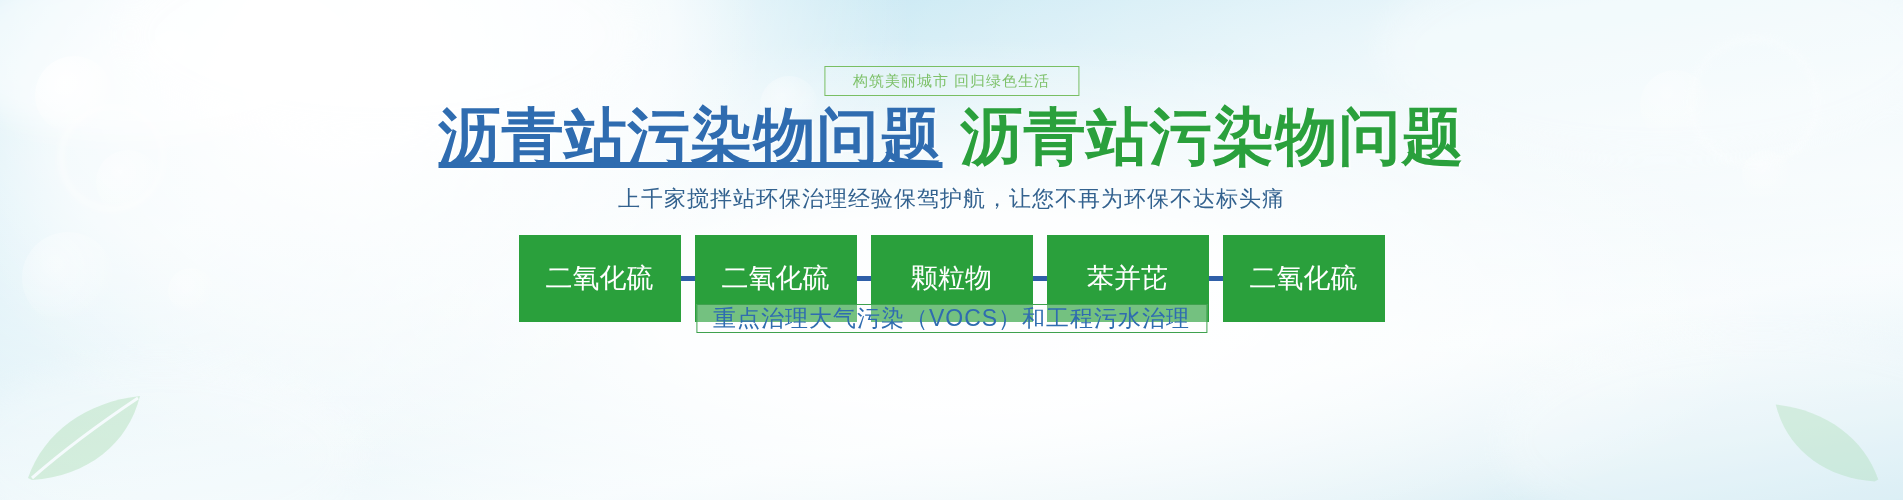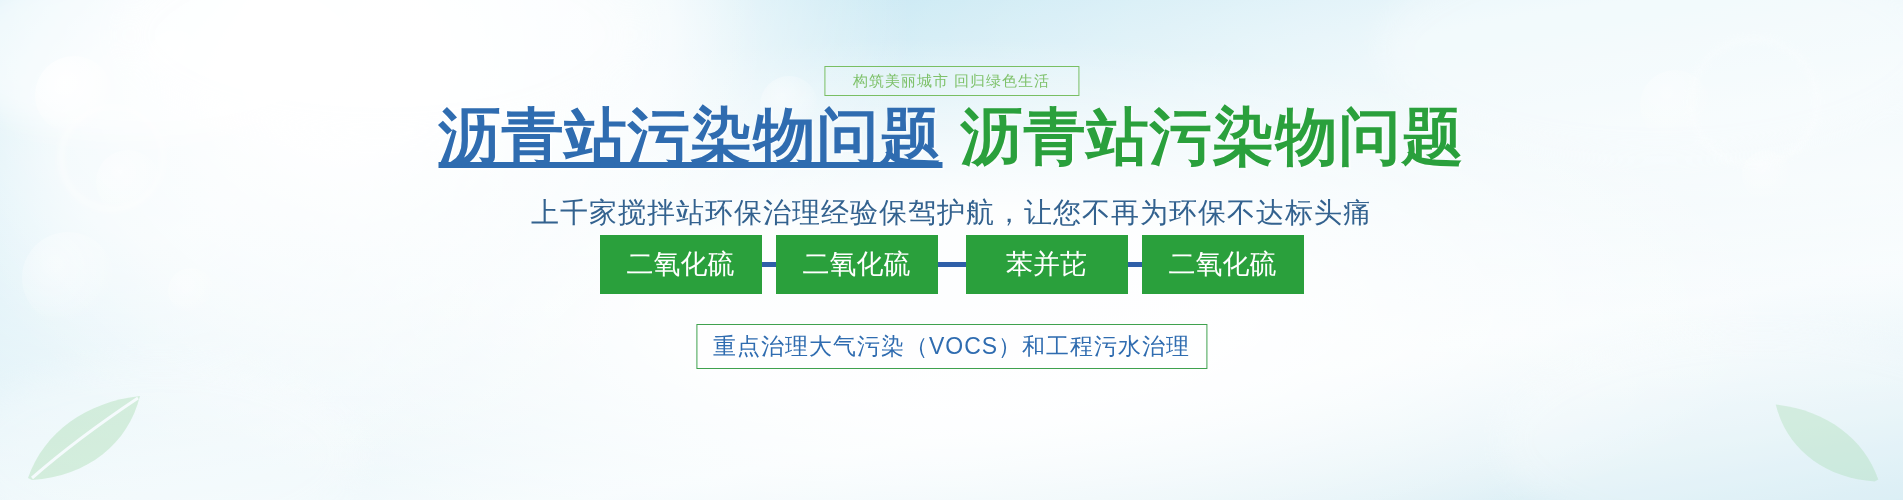--- a/index.html
+++ b/index.html
@@ -35,39 +35,39 @@
 
   .headline{
     position:absolute;left:50%;top:105px;transform:translateX(-50%);
     white-space:nowrap;font-weight:bold;font-size:62px;line-height:64px;
     letter-spacing:1px;font-family:"DejaVu Sans","Liberation Sans",sans-serif;
   }
   .headline .blue{color:#2f6cb0;text-shadow:2px 2px 0 rgba(255,255,255,.55);text-decoration:underline;}
   .headline .green{color:#2aa03c;margin-left:18px;text-shadow:2px 2px 0 rgba(255,255,255,.55);}
 
   .subtitle{
-    position:absolute;left:50%;top:196px;transform:translateX(-50%);
-    white-space:nowrap;color:#33628f;font-size:28px;line-height:34px;letter-spacing:1px;
+    position:absolute;left:50%;top:182px;transform:translateX(-50%);
+    white-space:nowrap;color:#33628f;font-size:22px;line-height:34px;letter-spacing:1px;
   }
 
   .pills{
     position:absolute;left:50%;top:235px;transform:translateX(-50%);
     display:flex;align-items:center;
   }
   .pill{
     background:#2aa03c;color:#ffffff;font-size:27px;line-height:1;
-    padding:16px 26px;white-space:nowrap;min-width:110px;text-align:center;font-family:Liberation Serif, serif;
+    padding:30px 26px;white-space:nowrap;min-width:110px;text-align:center;font-family:Liberation Serif, serif;
   }
   .pill-sep{width:14px;height:50px;display:flex;align-items:center;justify-content:center;}
   .pill-sep i{display:block;width:14px;height:5px;background:#2f5fa8;}
 
   .footer-box{
-    position:absolute;left:50%;top:324px;transform:translateX(-50%);
+    position:absolute;left:50%;top:304px;transform:translateX(-50%);
     border:1px solid #3fa14e;color:#2f6cb0;background:rgba(255,255,255,.35);
-    font-size:23px;line-height:1;padding:10px 16px;white-space:nowrap;letter-spacing:1px;
+    font-size:23px;line-height:1;padding:2px 16px;white-space:nowrap;letter-spacing:1px;
   }
 </style>
 </head>
 <body>
 
 <div class="banner">
 
   <div class="cloud" style="left:-60px;top:-40px;width:420px;height:180px;"></div>
   <div class="cloud" style="left:120px;top:-70px;width:520px;height:210px;opacity:.7;"></div>
   <div class="cloud" style="left:1380px;top:-60px;width:560px;height:220px;opacity:.5;"></div>
@@ -106,20 +106,21 @@
 
     <div class="pills">
       <div class="pill">二氧化硫</div>
       <div class="pill-sep">
           <i></i>
         </div>
       <div class="pill">二氧化硫</div>
       <div class="pill-sep">
           <i></i>
         </div>
+      <div class="pill">颗粒物</div>
       <div class="pill-sep">
           <i></i>
         </div>
       <div class="pill">苯并芘</div>
       <div class="pill-sep">
           <i></i>
         </div>
       <div class="pill">二氧化硫</div>
     </div>
 

